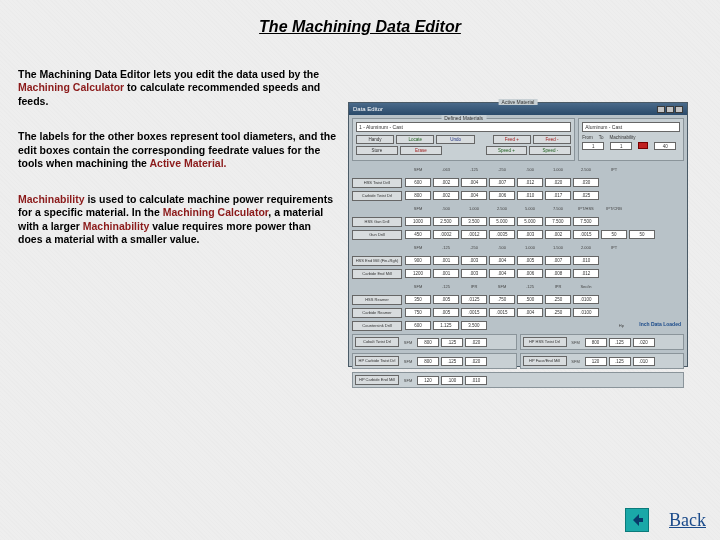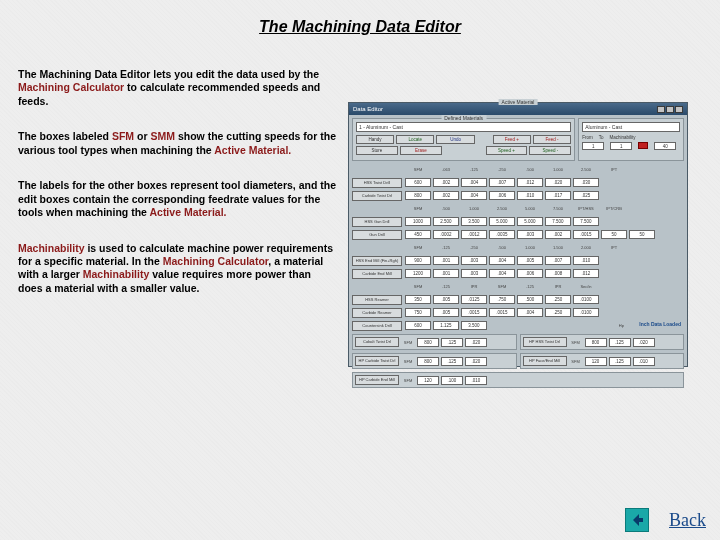--- a/index.html
+++ b/index.html
@@ -141,23 +141,20 @@
 </style>
 </head>
 <body>
 
 <div class="page-title">The Machining Data Editor</div>
 
 <div class="body-wrap">
   <div class="text-col">
     <p class="para">
       <span>The Machining Data Editor</span><span> lets you edit the data used by the </span><span class="hl">Machining Calculator</span><span> to calculate recommended speeds and feeds.</span>
-    </p>
-    <p class="para">
-      <span>The boxes labeled </span><span class="hl">SFM</span><span> or </span><span class="hl">SMM</span><span> show the cutting speeds for the various tool types when machining the </span><span class="hl">Active Material.</span>
     </p>
     <p class="para">
       <span>The labels for the other boxes represent tool diameters, and the edit boxes contain the corresponding feedrate values for the tools when machining the </span><span class="hl">Active Material.</span>
     </p>
     <p class="para">
       <span class="hl">Machinability</span><span> is used to calculate machine power requirements for a specific material.  In the </span><span class="hl">Machining Calculator</span><span>, a material with a larger </span><span class="hl">Machinability</span><span> value requires more power than does a material with a smaller value.</span>
     </p>
   </div>
 
   <div class="screenshot-col">

